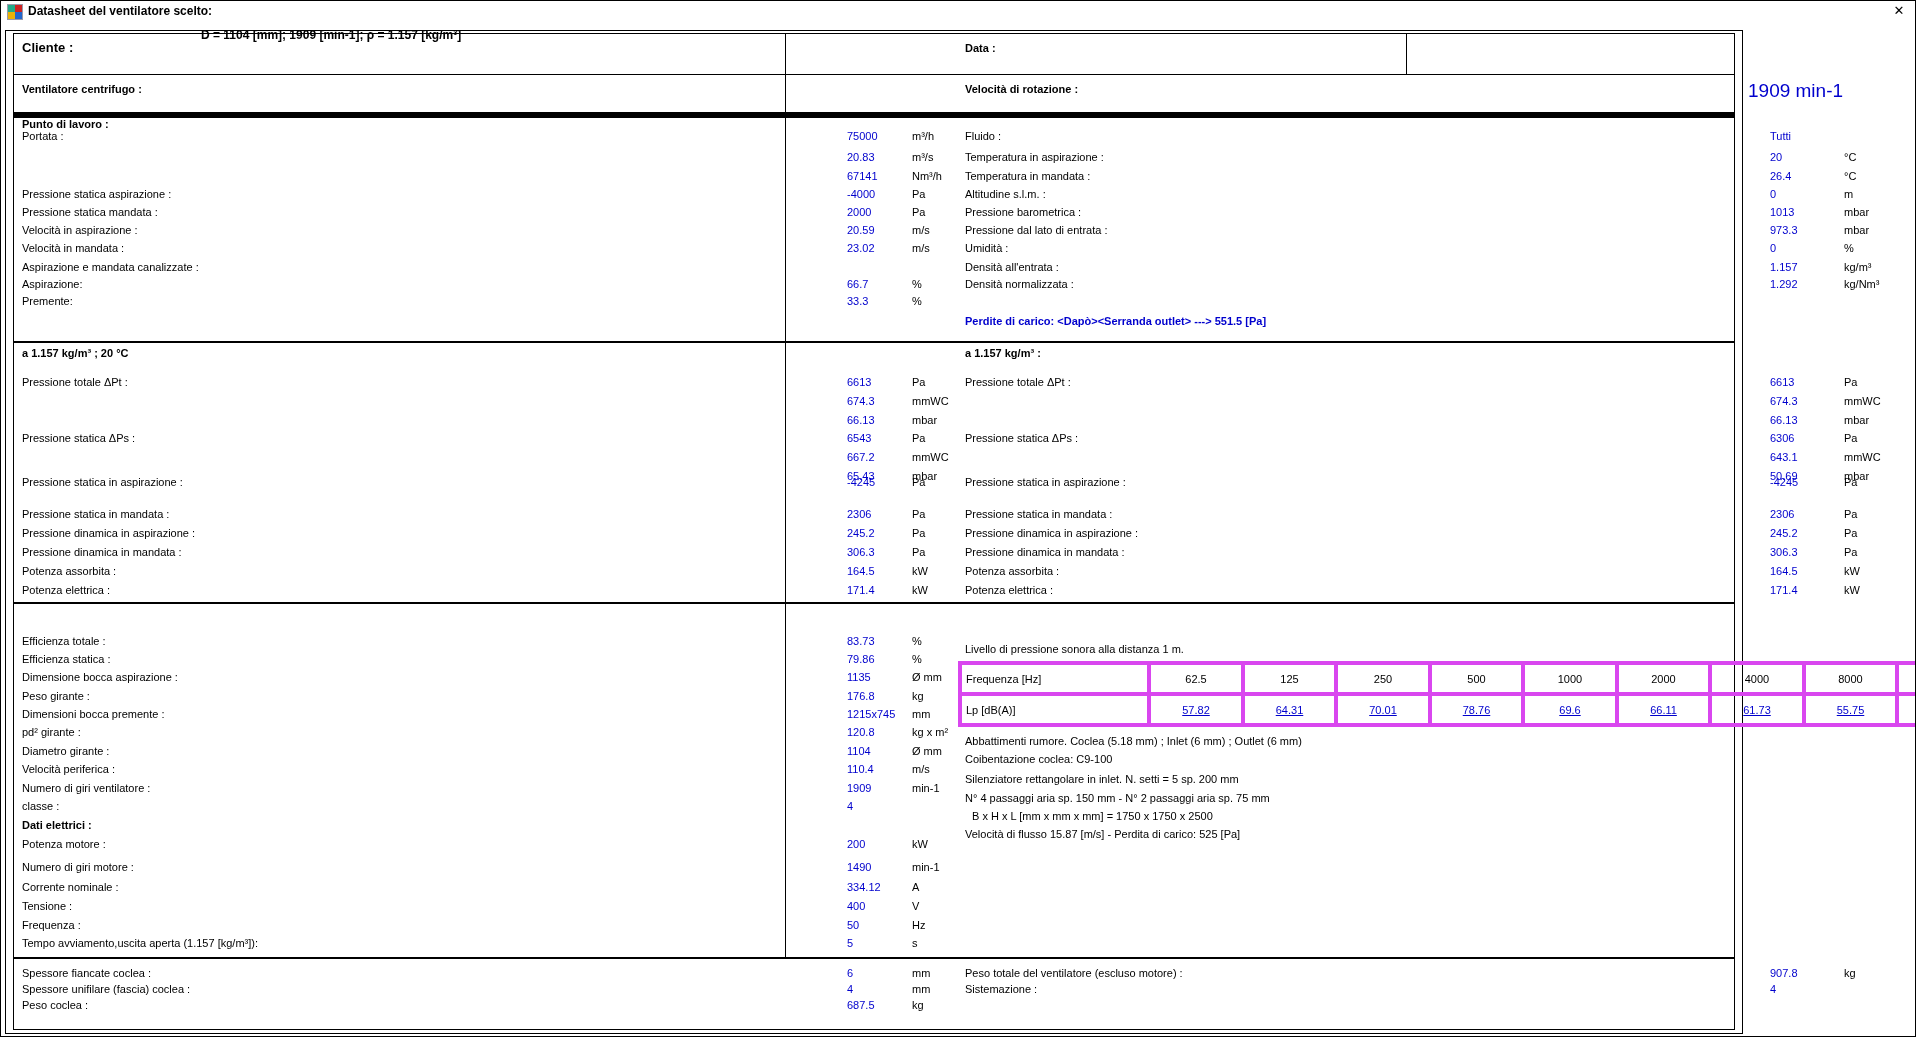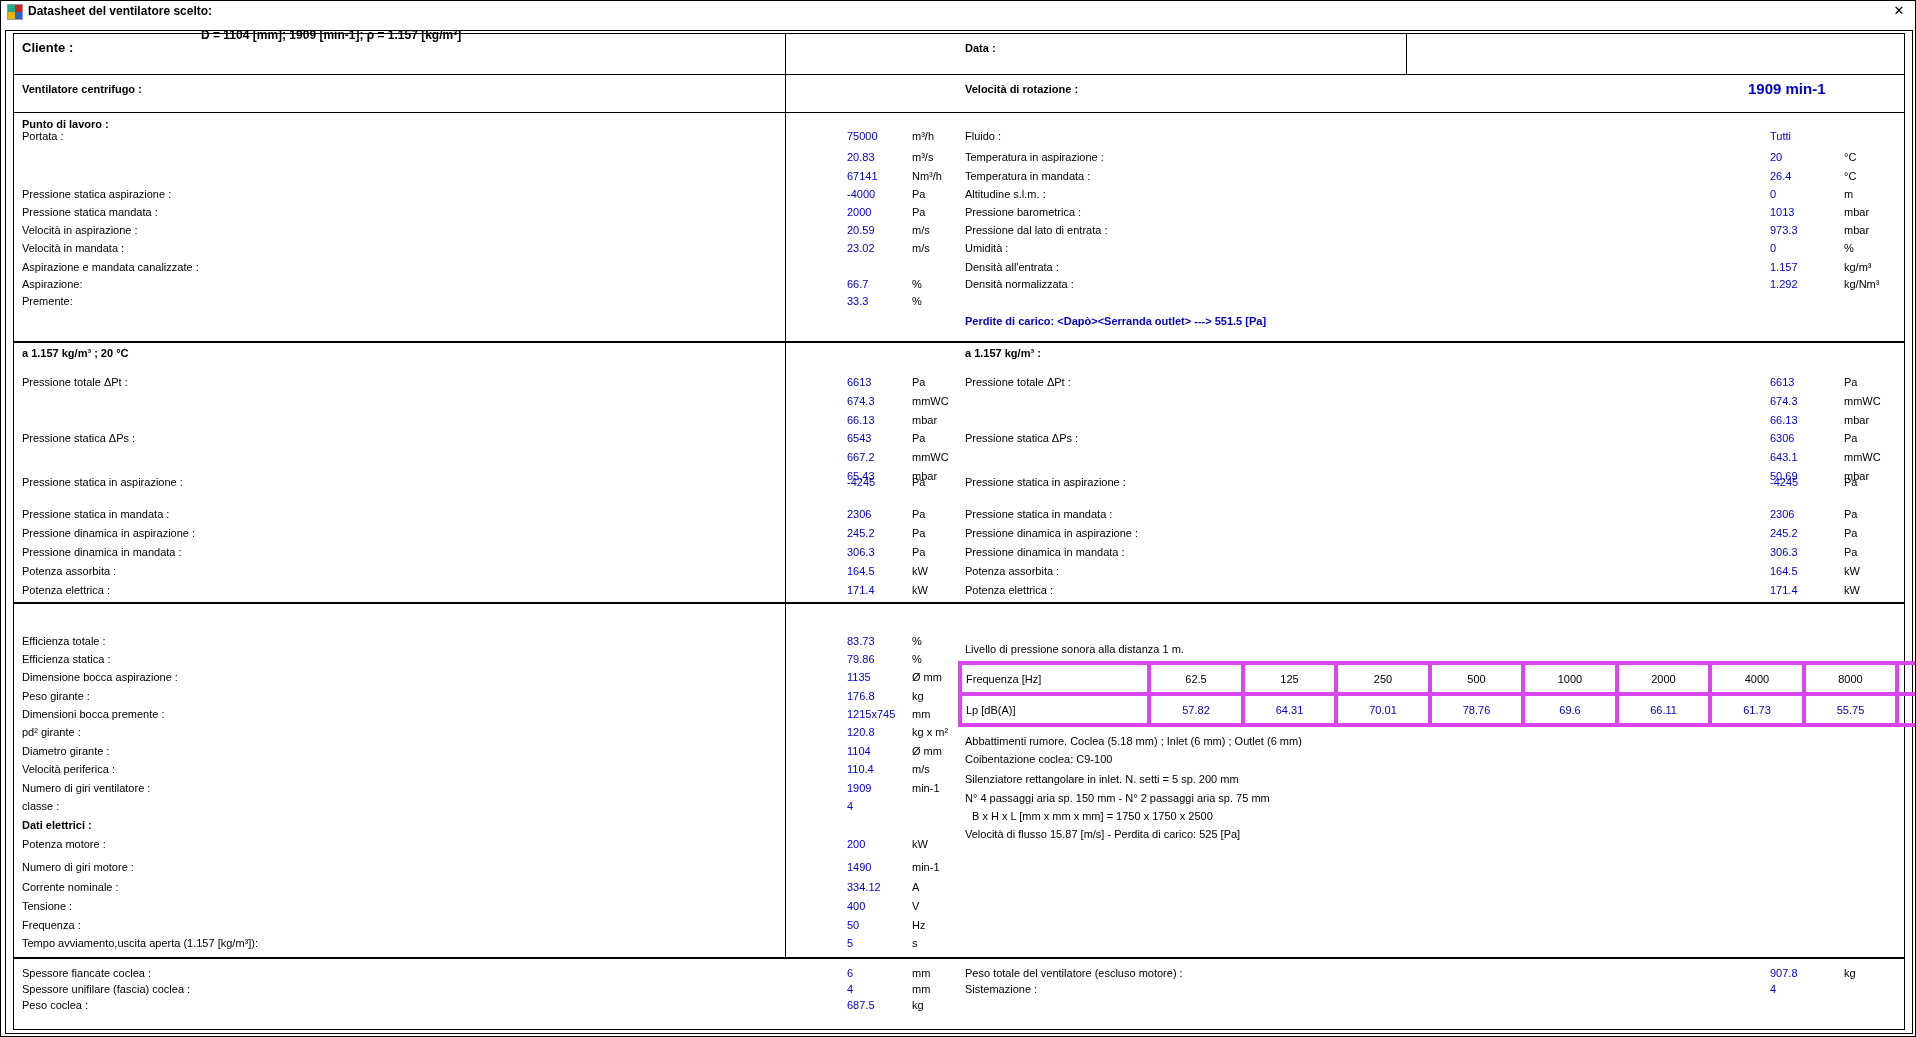--- a/index.html
+++ b/index.html
@@ -13,53 +13,53 @@
   #titlebar{position:absolute;left:0;top:0;right:0;height:20px;background:#fff;}
   #appicon{position:absolute;left:6px;top:3px;width:14px;height:14px;
     background:conic-gradient(#c22 0 25%, #26c 25% 50%, #eab308 50% 75%, #2a8 75%);
     border:1px solid #99a;}
   .tb-text{position:absolute;top:3px;white-space:nowrap;font-size:12px;font-weight:600;}
   #tb-title{left:27px;}
   #tb-sub{left:200px;margin-top:24px;}
   #closebtn{position:absolute;right:8px;top:2px;width:16px;height:16px;
     text-align:center;line-height:16px;font-size:13px;cursor:default;}
   
-  #doc-outer{position:absolute;left:4px;top:29px;width:1908px;height:1004px;
+  #doc-outer{position:absolute;left:4px;top:29px;width:1738px;height:1004px;
     border:1px solid #000;box-sizing:border-box;}
   #doc-inner{position:absolute;left:7px;right:7px;top:2px;bottom:3px;
     border:1px solid #000;}
   .sec{position:absolute;left:0;right:0;}
   #sec1{top:0;height:40px;border-bottom:1px solid #000;}
-  #sec2{top:41px;height:37px;border-bottom:1px solid #000000;}
+  #sec2{top:41px;height:37px;border-bottom:6px solid #000000;}
   #sec3{top:79px;height:228px;border-bottom:2px solid #000;}
   #sec4{top:309px;height:259px;border-bottom:2px solid #000;}
   #sec5{top:570px;height:353px;border-bottom:2px solid #000;}
   #sec6{top:925px;height:70px;}
   .vline{position:absolute;top:0;bottom:0;width:1px;background:#000;}
   .vd{left:771px;}
   .row{position:absolute;left:0;right:0;height:19px;line-height:19px;}
   .c{position:absolute;top:0;white-space:nowrap;}
   .ll{left:8px;}
   .lv{left:833px;color:var(--b);}
   .lu{left:898px;}
   .rl{left:951px;}
   .rv{left:1756px;color:var(--b);}
   .ru{left:1830px;}
   .bold{font-weight:bold;}
   #cliente{position:absolute;left:8px;top:6px;font-size:13px;font-weight:bold;white-space:nowrap;}
   #data-lbl{position:absolute;left:951px;top:8px;font-weight:bold;white-space:nowrap;}
-  #rot-val{position:absolute;left:1734px;top:5px;font-size:15px;font-weight:bold;color:var(--b);white-space:nowrap;}
+  #rot-val{position:absolute;left:1734px;top:5px;font-size:19px;font-weight:normal;color:var(--b);white-space:nowrap;}
   #perdite{font-weight:bold;color:var(--b);}
   
   #noise-table{position:absolute;left:944px;top:57px;width:943px;
     border-collapse:collapse;table-layout:fixed;border:2px solid #000;font-size:11px;}
   #noise-table td{border:4px solid #d946ef;height:27px;text-align:center;
     padding:0 2px;overflow:hidden;white-space:nowrap;}
   #noise-table td.lab{text-align:left;padding-left:4px;}
-  #noise-table td.v{color:var(--b);}
+  #noise-table td.v{color:var(--b);text-decoration:underline;}
   .note{position:absolute;left:951px;white-space:nowrap;height:19px;line-height:19px;}
   .note.ind{left:958px;}
 </style>
 </head>
 <body>
 
 <div id="win">
 
   <div id="titlebar">
     <div id="appicon"></div>

